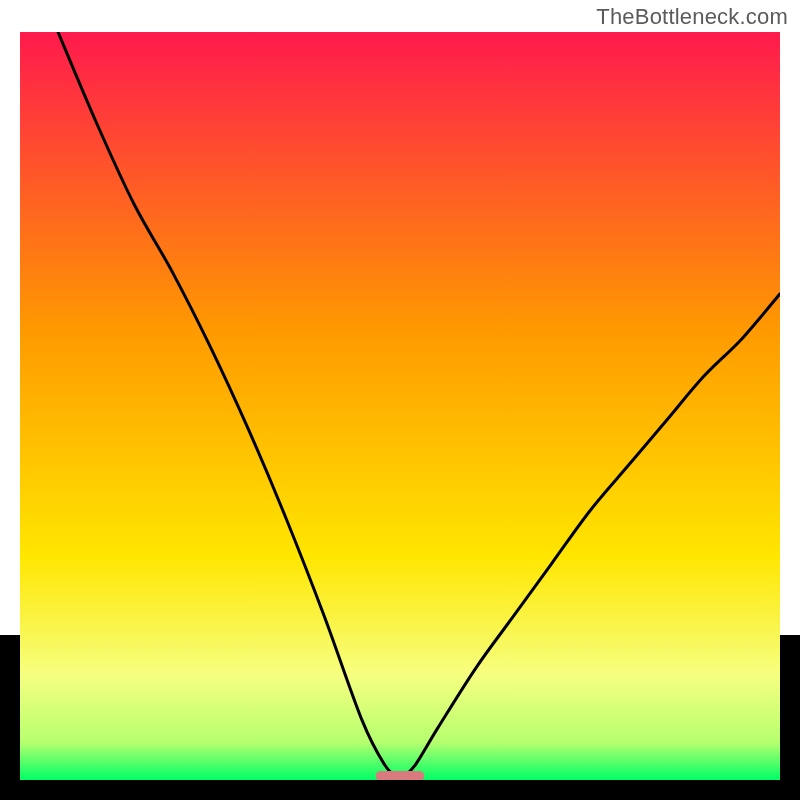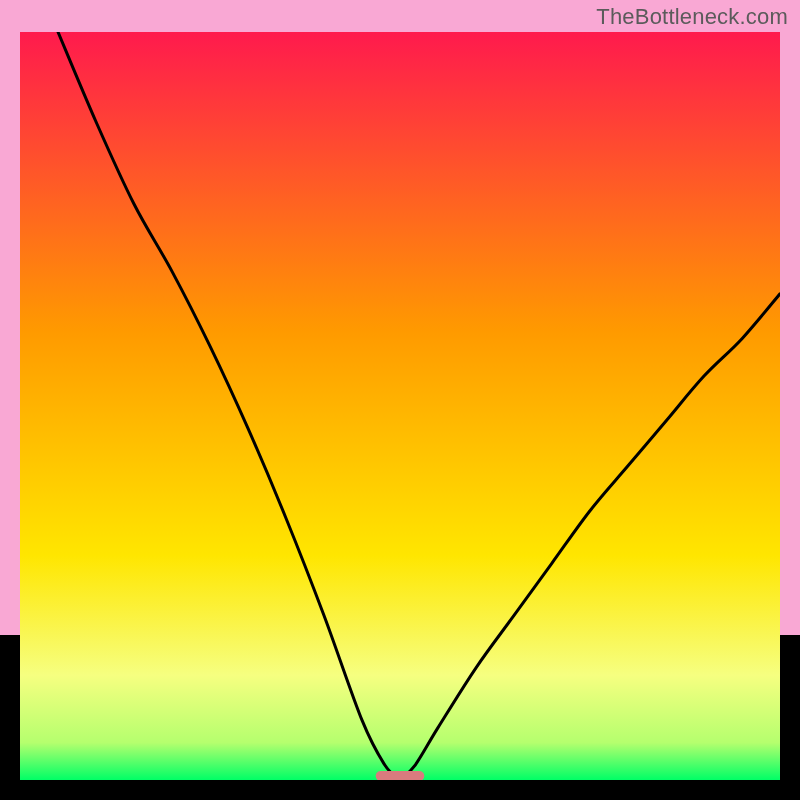--- a/index.html
+++ b/index.html
@@ -7,21 +7,21 @@
     padding: 0;
     width: 800px;
     height: 800px;
     background: #000;
     overflow: hidden;
   }
   .container {
     position: relative;
     width: 800px;
     height: 635px;
-    background: #f9a8d4;
+    background: #ffffff;
   }
   .watermark {
     position: absolute;
     top: 4px;
     right: 12px;
     font-family: Arial, Helvetica, sans-serif;
     font-size: 22px;
     font-weight: 500;
     color: #5b5b5b;
     letter-spacing: 0.2px;

